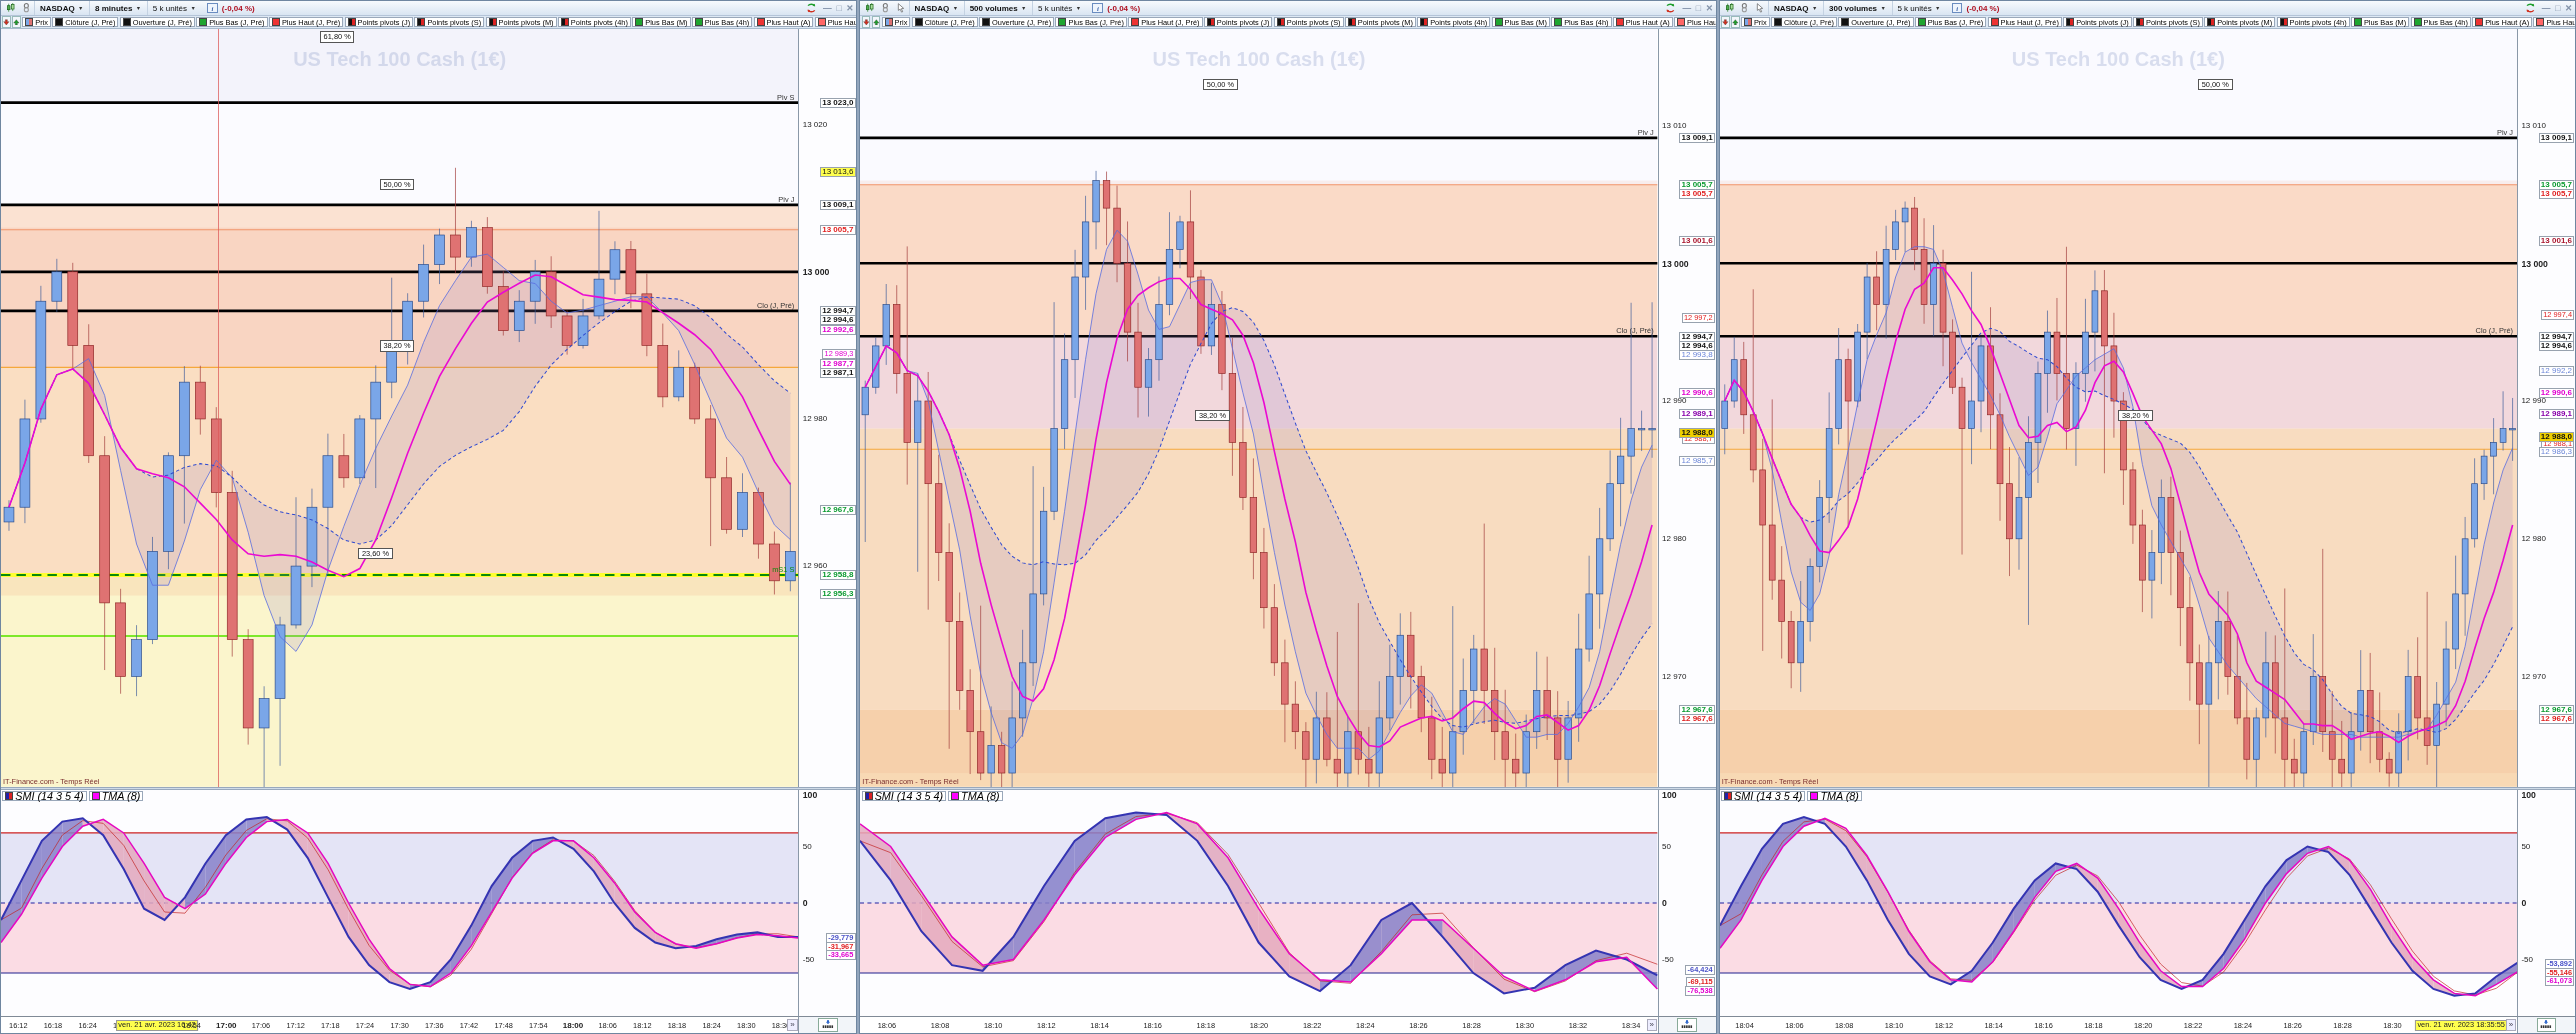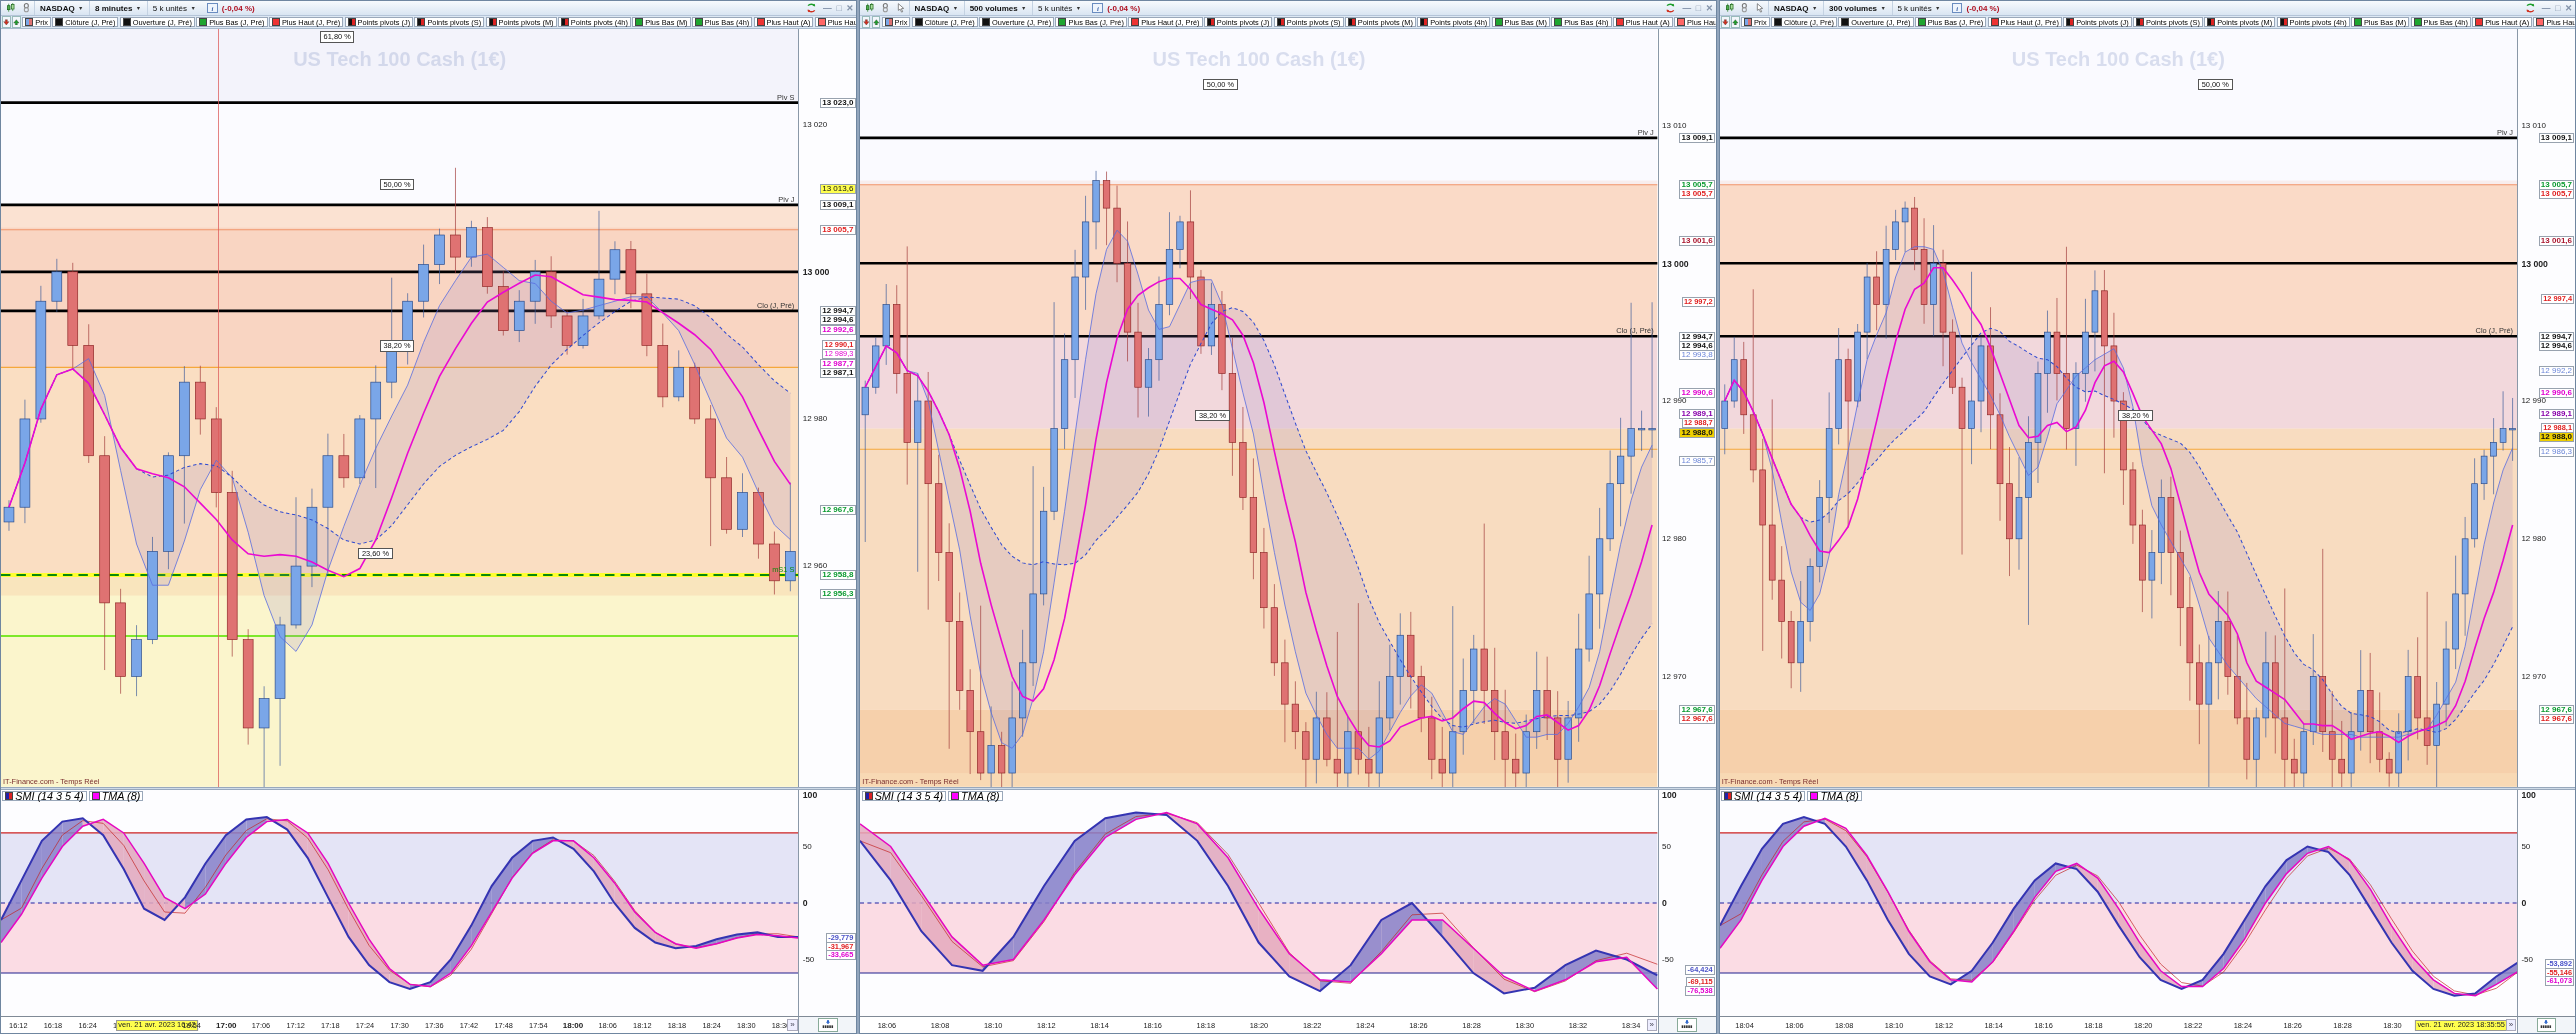--- a/index.html
+++ b/index.html
@@ -30,24 +30,24 @@
   .main svg,.ind svg{position:absolute;inset:0;width:100%;height:100%;}
   .paxis{grid-column:2;grid-row:1;position:relative;border-left:0.7px solid #8a98a8;background:#fdfdff;overflow:hidden;}
   .split{grid-column:1/3;grid-row:2;background:#cfdbe8;border-top:0.7px solid #98a8bc;border-bottom:0.7px solid #98a8bc;}
   .ind{grid-column:1;grid-row:3;position:relative;overflow:hidden;background:#fdfdff;font-style:italic;}
   .iaxis{grid-column:2;grid-row:3;position:relative;border-left:0.7px solid #8a98a8;background:#fdfdff;overflow:hidden;}
   .trow{grid-column:1;grid-row:4;position:relative;border-top:0.7px solid #808a96;background:#fff;overflow:hidden;}
   .taxiscorner{grid-column:2;grid-row:4;border-top:0.7px solid #808a96;border-left:0.7px solid #8a98a8;display:flex;align-items:center;justify-content:center;background:#f2f5f9;}
   .tick{position:absolute;left:3.4px;font-size:8px;color:#222;}
   .tick.b{font-weight:bold;font-size:8.7px;}
   .chip{position:absolute;right:0.7px;font-size:8px;font-weight:bold;background:#fff;border:0.7px solid #98a2ae;padding:0 1.3px;line-height:8px;color:#111;white-space:nowrap;}
-  .chip.yel{background:#ffff4e;color:#111;font-weight:normal;margin-top:17px;}
+  .chip.yel{background:#ffff4e;color:#111;font-weight:normal;}
   .chip.yel2{background:#eecf00;color:#111;}
   .chip.red{color:#e02020;}
-  .chip.redsm{color:#e02020;font-weight:bold;font-size:7.4px;}
+  .chip.redsm{color:#e02020;font-weight:normal;font-size:7.4px;margin-top:16px;}
   .chip.grn{color:#0a9a30;}
   .chip.mag{color:#e000d0;}
   .chip.magsm{color:#e000d0;font-weight:normal;font-size:7.4px;}
   .chip.pur{color:#8800aa;}
   .chip.lbl{color:#6a85d8;font-weight:normal;}
   .chip.dkr{color:#aa1830;}
   .fib{position:absolute;background:#fff;border:0.7px solid #555;font-size:7.4px;color:#111;padding:0 2.7px;line-height:9.4px;white-space:nowrap;}
   .linelabel{position:absolute;right:4px;font-size:7.4px;color:#333;white-space:nowrap;}
   .linelabel.grn{color:#0a8a0a;}
   .wm{position:absolute;top:19px;left:0;right:0;text-align:center;font-size:20px;font-weight:bold;color:rgba(140,155,200,0.30);pointer-events:none;}

